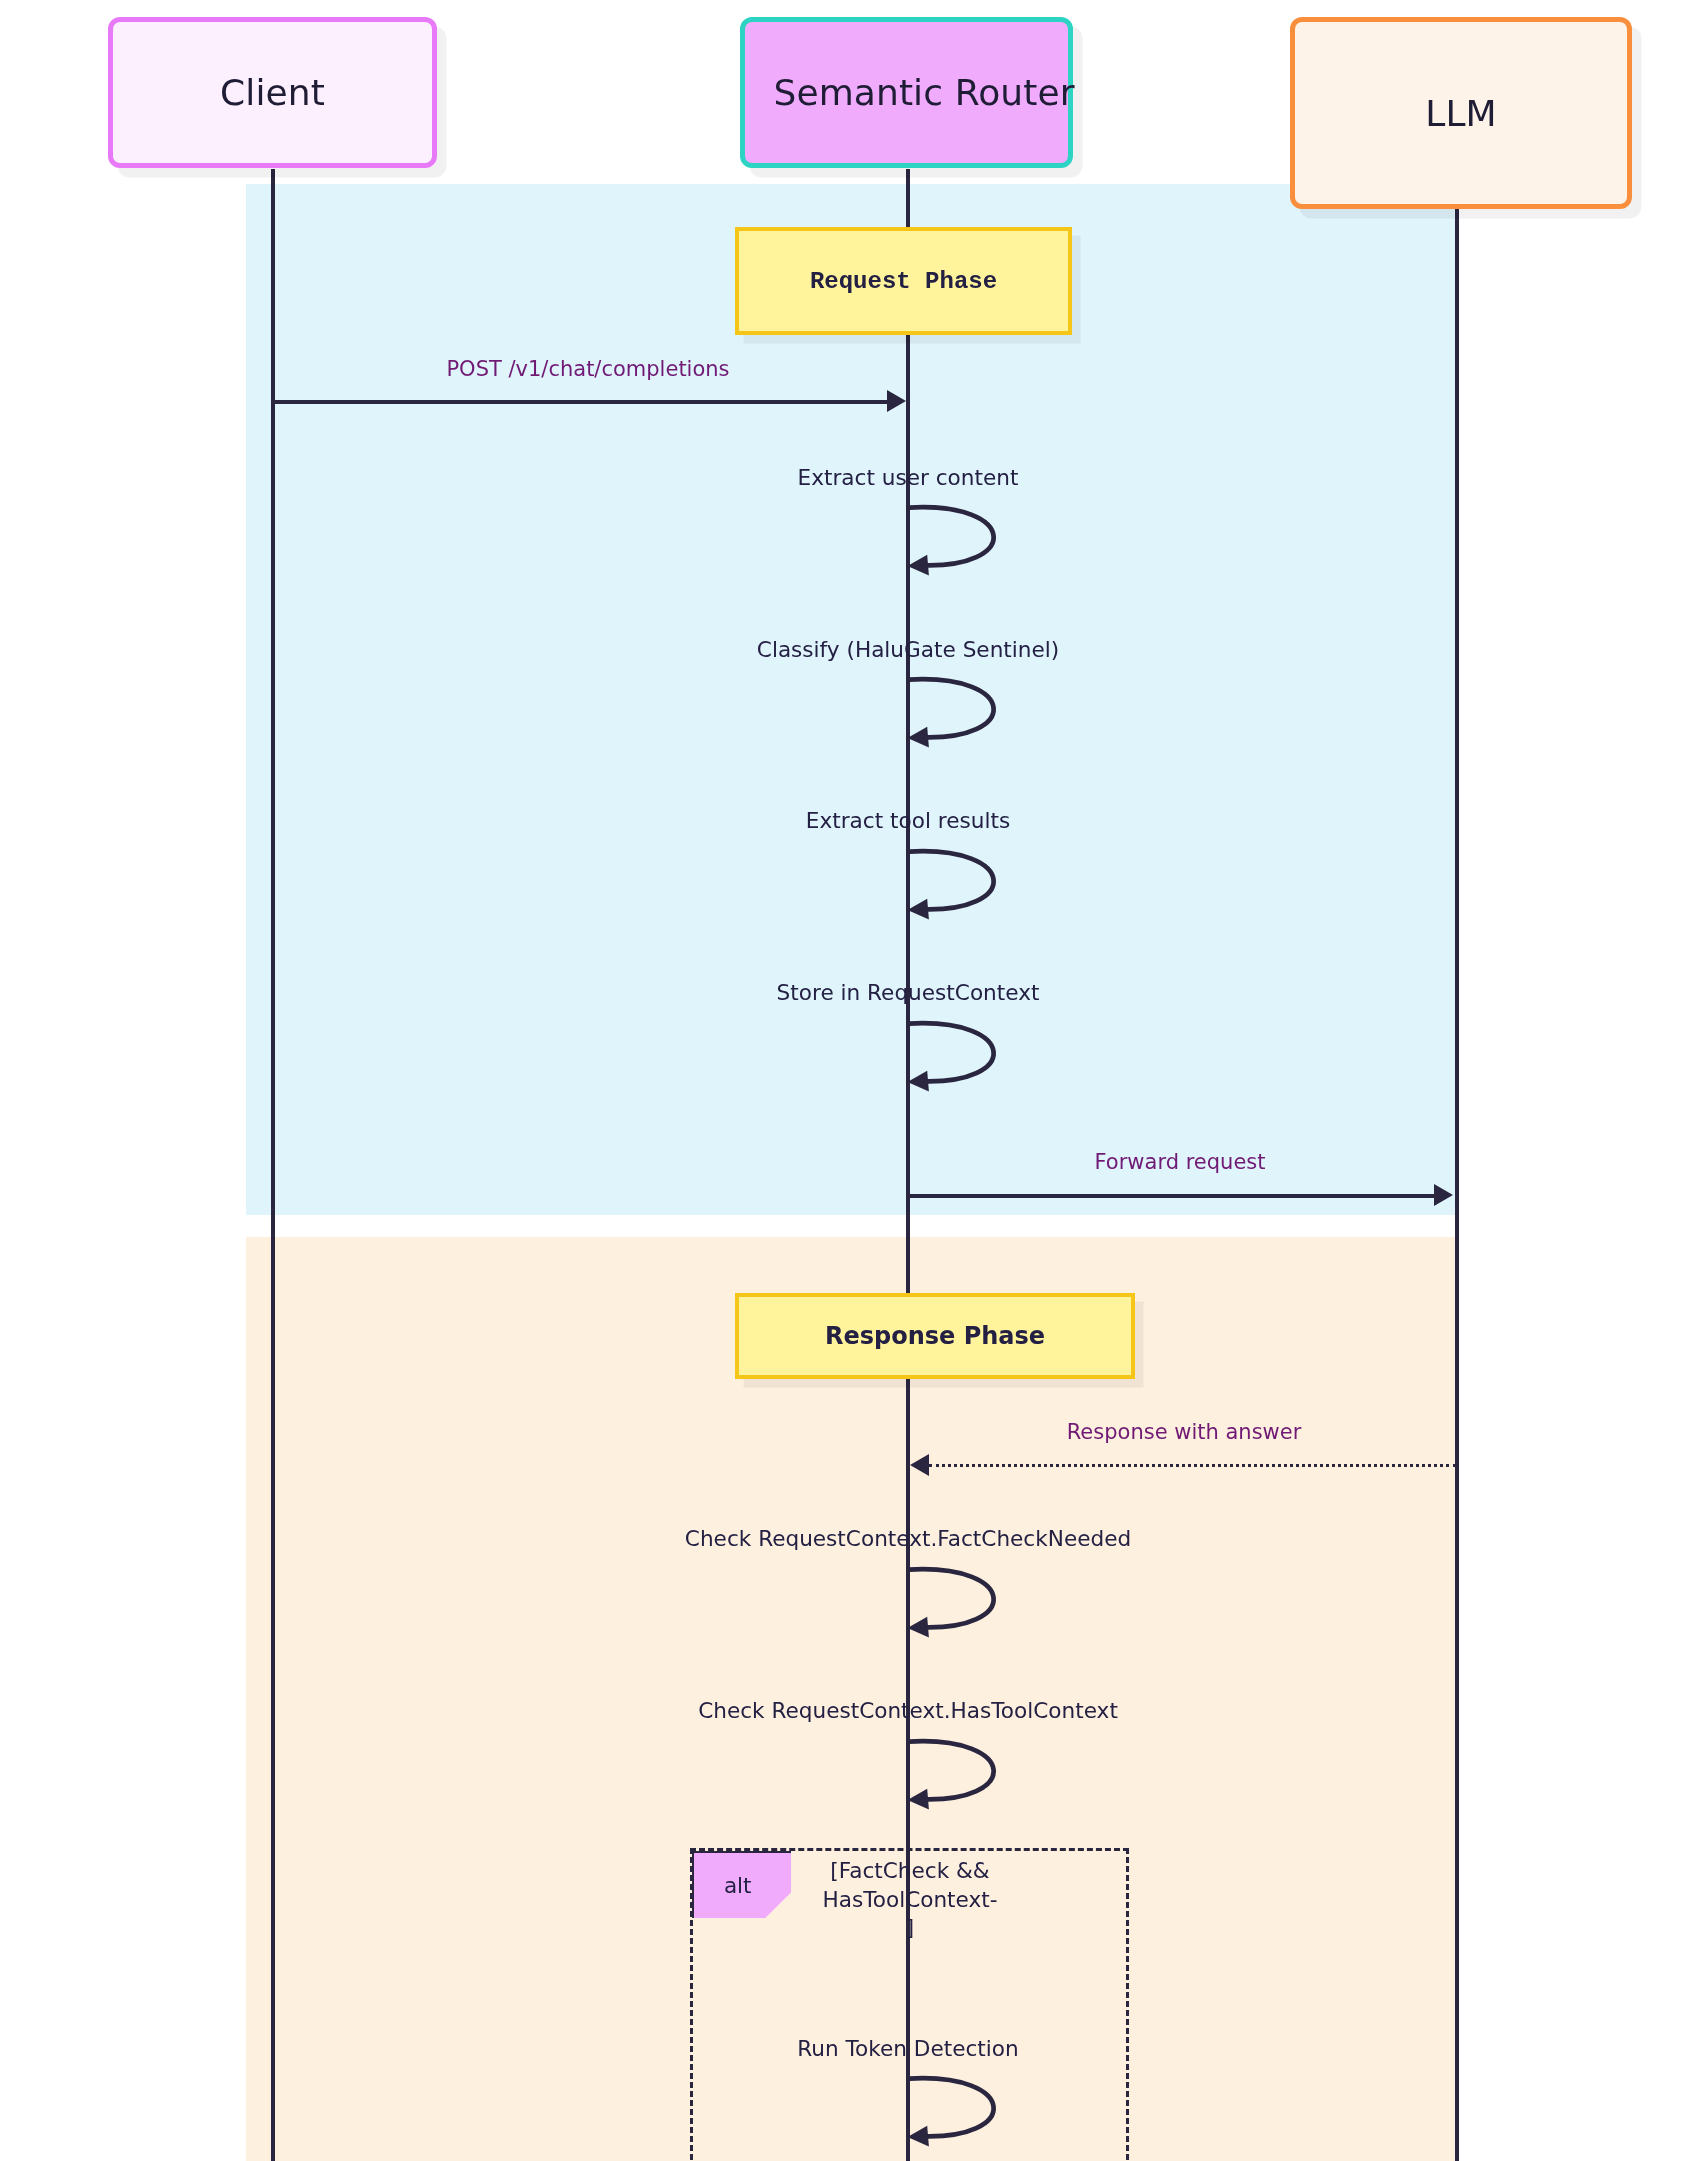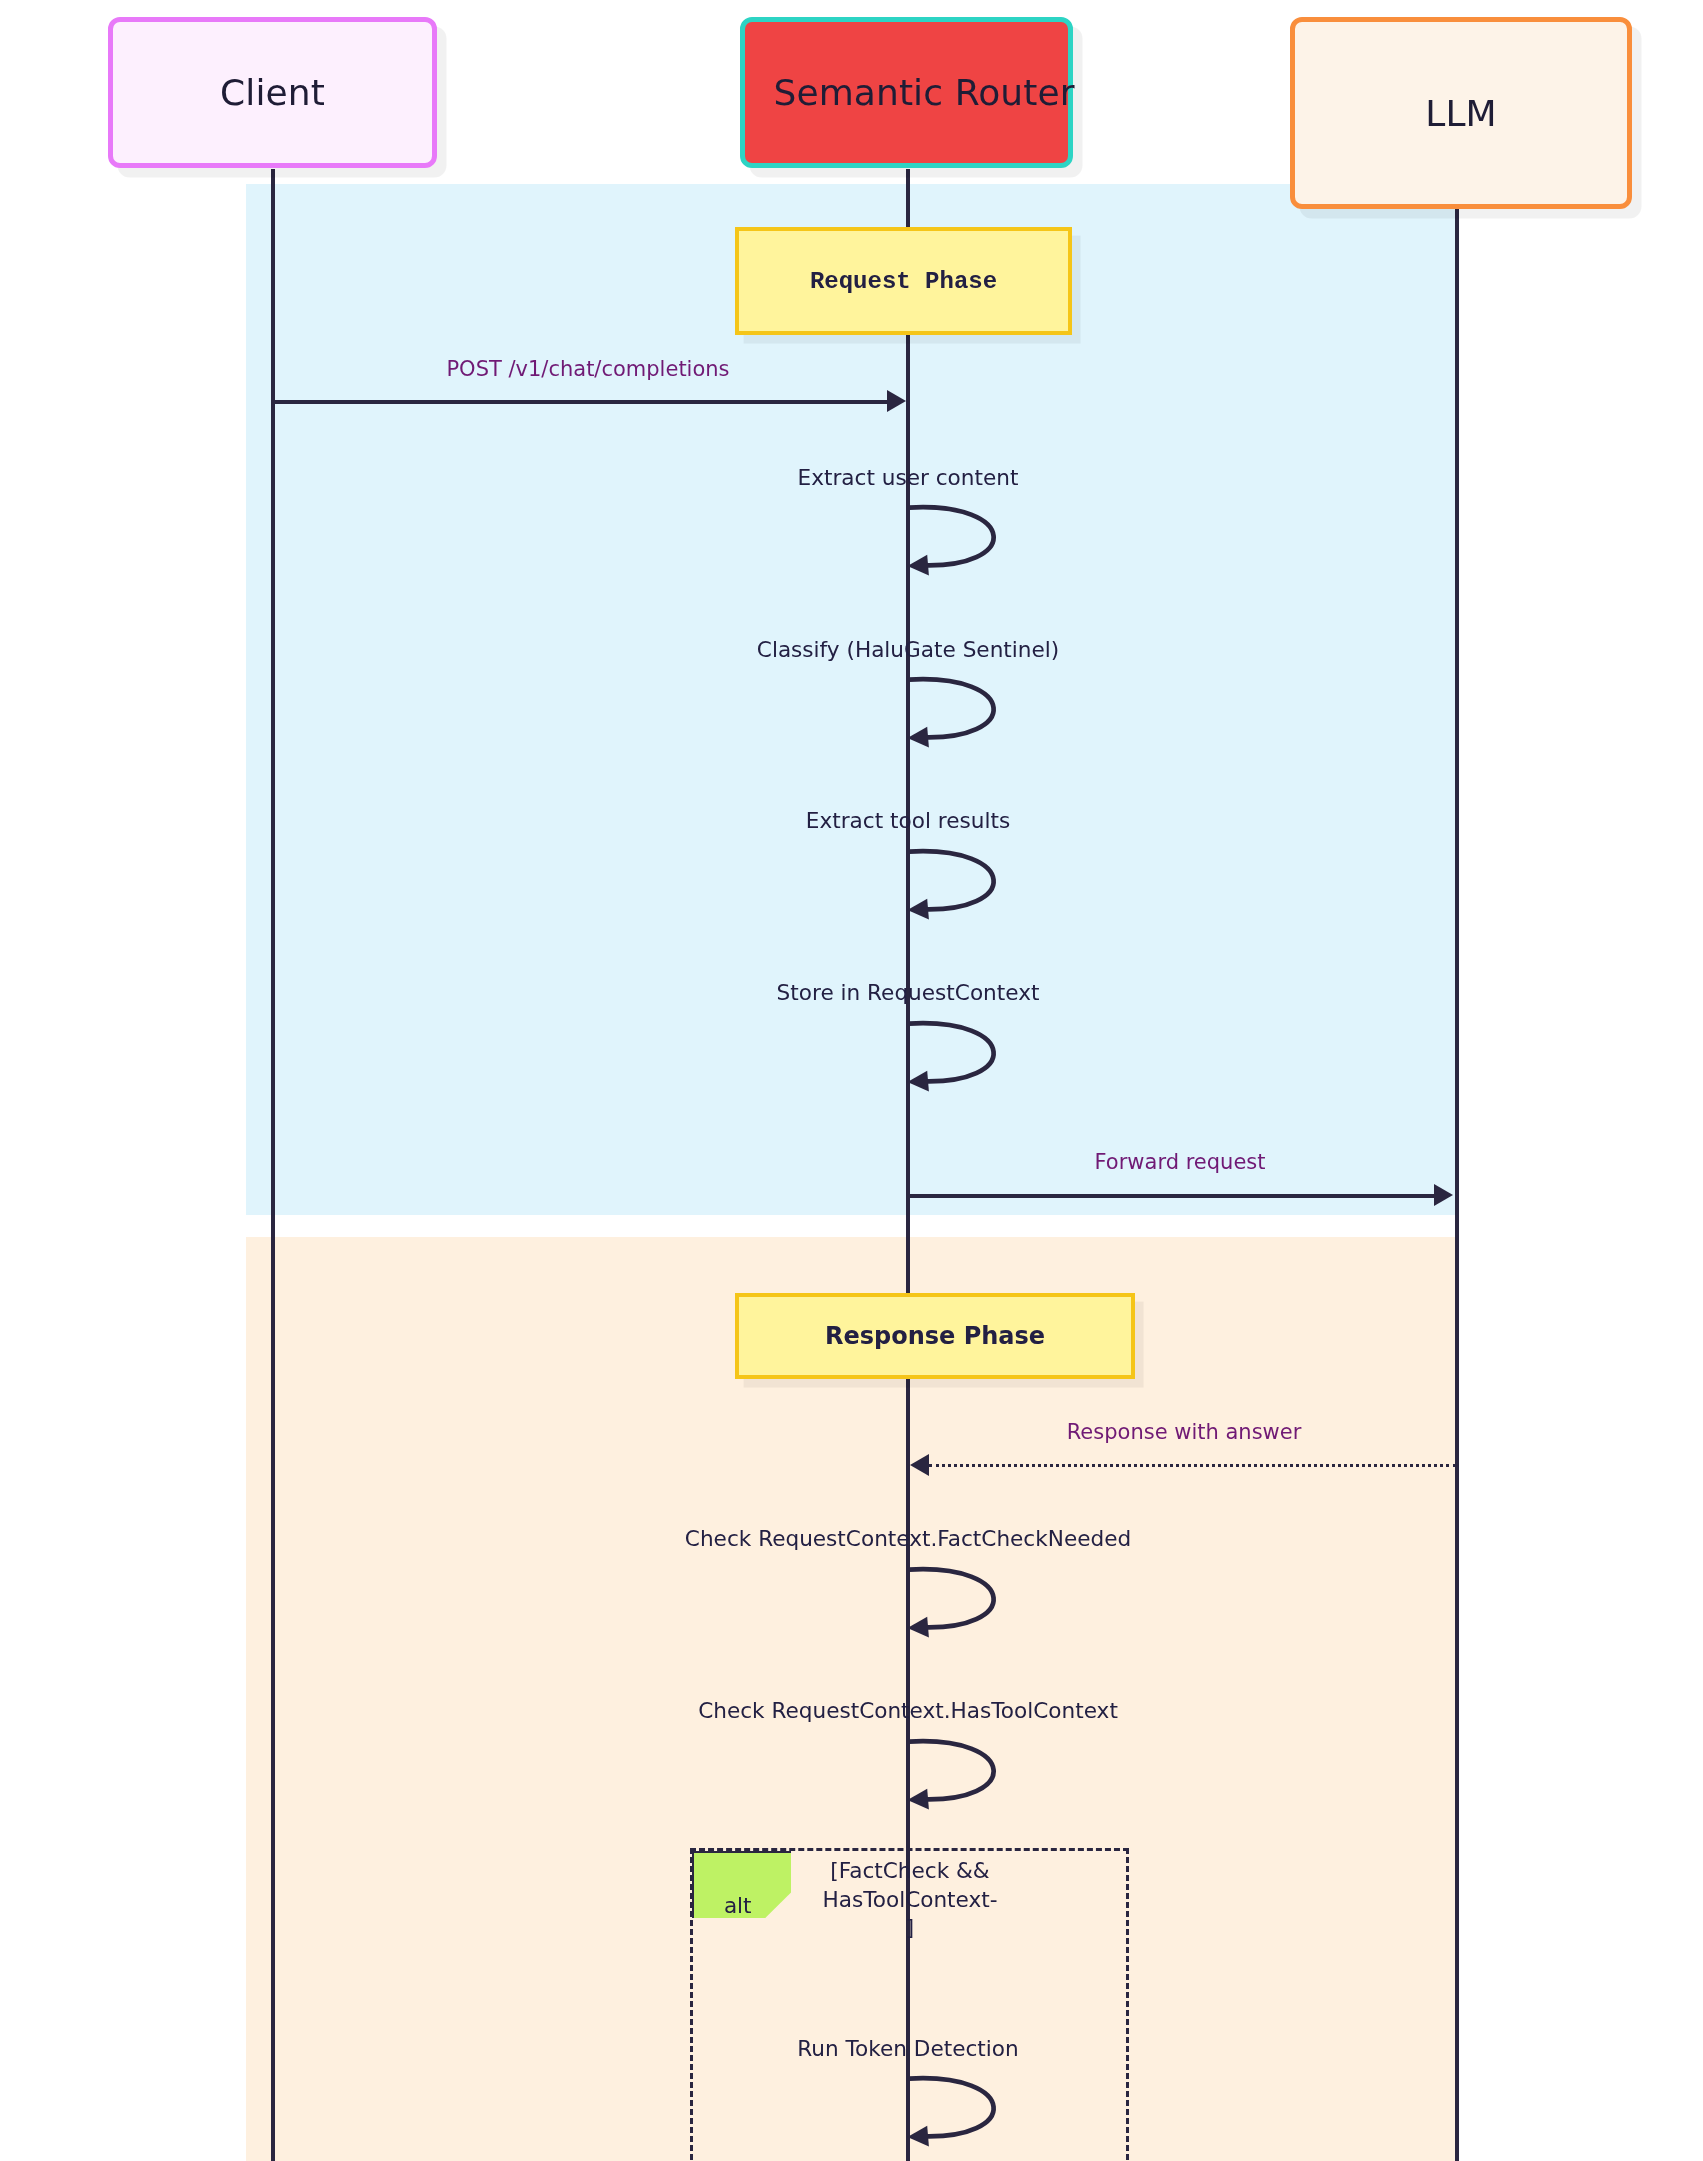--- a/index.html
+++ b/index.html
@@ -58,21 +58,21 @@
     text-align: center;
     line-height: 1.15;
     white-space: nowrap;
   }
   .participant.client {
     border-color: #E879F9;
     background: #FDF0FE;
   }
   .participant.router {
     border-color: #2DD4C4;
-    background: #ef4444;
+    background: #f0abfc;
     padding-left: 35px;
   }
   .participant.llm {
     border-color: #F98E3C;
     background: #FDF3E8;
   }
 
   
   .phase-note {
     position: absolute;
@@ -151,26 +151,26 @@
   .alt-box {
     position: absolute;
     box-sizing: border-box;
     border: 3.5px dashed #2A2640;
     z-index: 4;
     background: transparent;
   }
   .alt-tag {
     position: absolute;
     box-sizing: border-box;
-    background: #bef264;
+    background: #f0abfc;
     border: 2.6px solid #2A2640;
     border-bottom: none;
     border-right: none;
     display: flex;
-    align-items: flex-end;
+    align-items: center;
     justify-content: center;
     z-index: 7;
     clip-path: polygon(0 0, 100% 0, 100% 62%, 74% 100%, 0 100%);
     box-shadow: 6px 6px 0 rgba(0,0,0,0.05);
   }
   .alt-tag .alt-tag-label {
     font-size: 21.6px;
     color: #232043;
     padding-right: 9.5px;
   }

